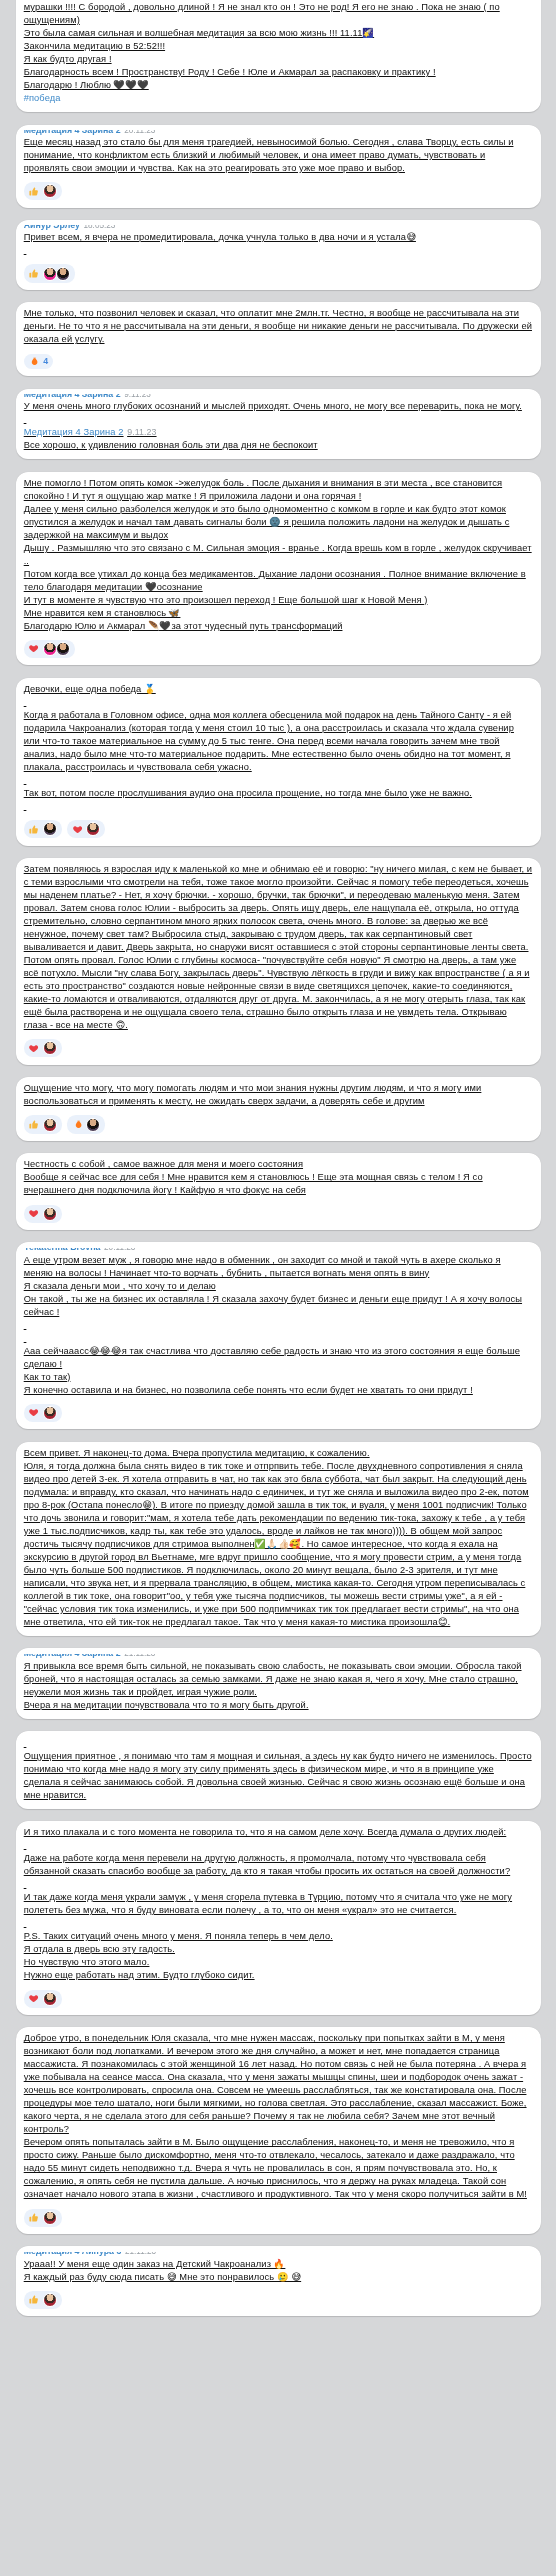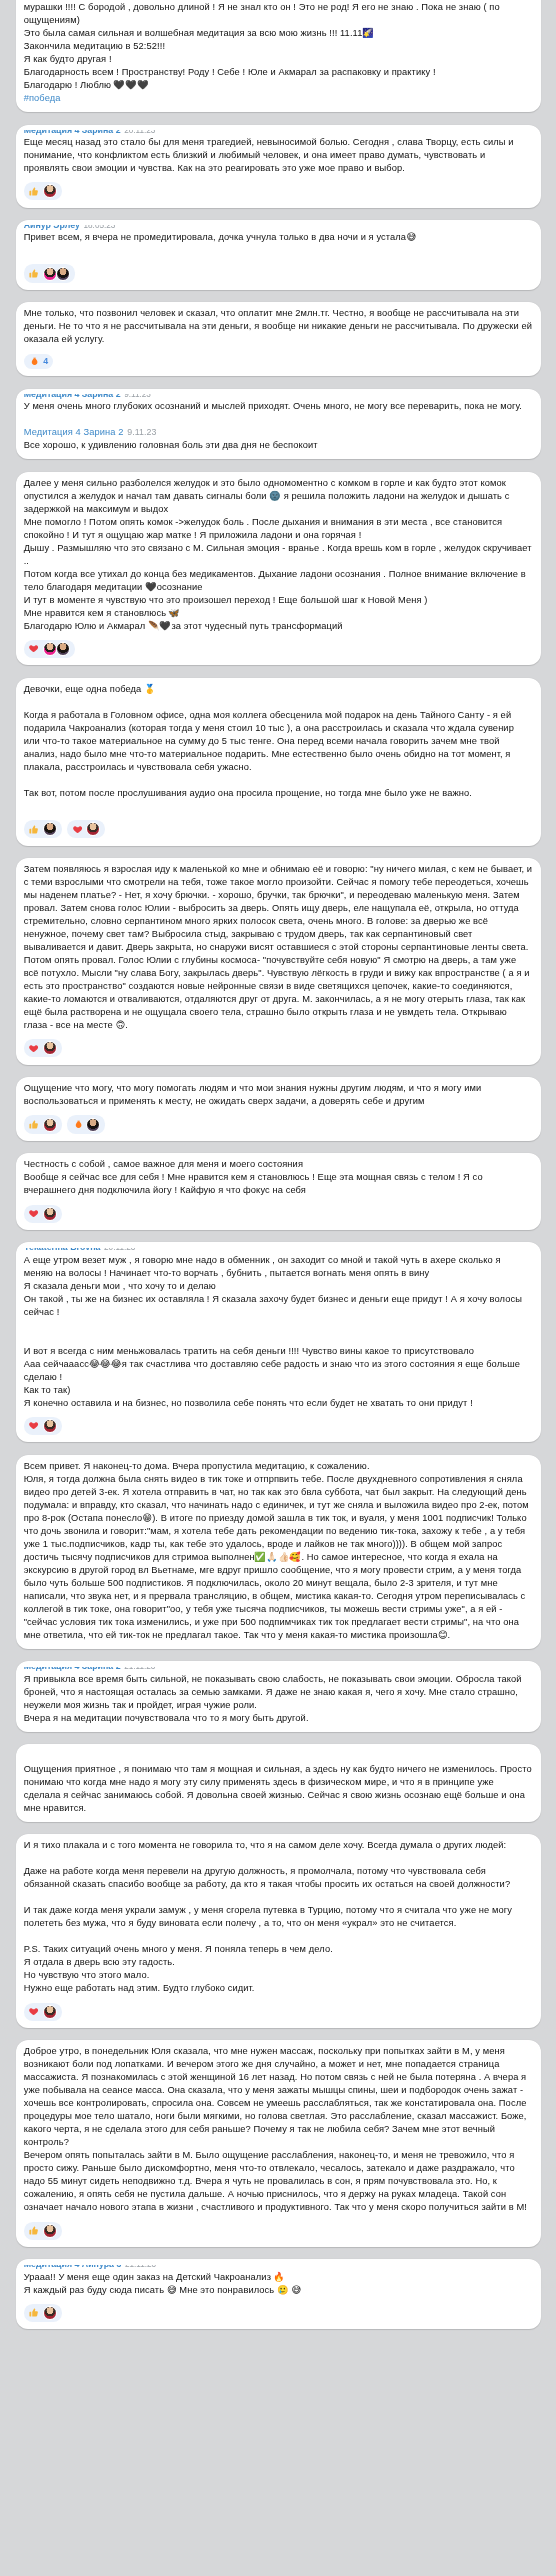--- a/index.html
+++ b/index.html
@@ -5,21 +5,21 @@
   html,body{margin:0;padding:0;background:#d6d7d9;}
   body{width:556px;font-family:"Liberation Sans","DejaVu Sans",sans-serif;}
   .feed{width:556px;height:2576px;overflow:hidden;box-sizing:border-box;}
   .bubble{background:#ffffff;margin:0 15.5px 12.4px 15.5px;padding:5.2px 8.2px 7.2px 8.2px;
           border-radius:12px;box-shadow:0 0.5px 1px rgba(0,0,0,.15);}
   .bubble.cut-top{border-top-left-radius:0;border-top-right-radius:0;margin-top:0;padding-top:1px;}
   .hdr{height:6.2px;overflow:hidden;}
   .hdr .inner{display:block;margin-top:-6.2px;font-size:8.8px;line-height:12.4px;font-weight:700;white-space:nowrap;}
   .sender{color:#3f8ac9;cursor:pointer;}
   .hdate{color:#9aa0a6;font-weight:400;margin-left:3.6px;font-size:8.2px;}
-  .body{color:#101010;font-size:9.3px;letter-spacing:0.1px;}
+  .body{color:#101010;font-size:9.3px;letter-spacing:0.1px;text-decoration:underline;}
   .line{line-height:13px;min-height:13px;word-wrap:break-word;}
   .line.blank{min-height:13px;}
   .inline-hdr{line-height:13px;min-height:13px;}
   .inline-hdr .sender{font-weight:400;font-size:9.3px;}
   .inline-hdr .hdate{font-size:8.8px;}
   .hashtag{color:#3f8ac9;text-decoration:none;line-height:13px;display:inline-block;}
   .reactions{display:flex;gap:5.2px;margin-top:7.2px;}
   .pill{display:inline-flex;align-items:center;gap:3.6px;background:#eaf1fb;border-radius:8.8px;
         padding:2.1px 4.6px;min-height:13.4px;cursor:pointer;border:none;}
   .pill .cnt{color:#4589dd;font-size:8.8px;font-weight:700;}
@@ -114,22 +114,22 @@
         <div class="line blank">&nbsp;</div>
         <div class="inline-hdr"><span class="sender">Медитация 4 Зарина 2</span><span class="hdate">9.11.23</span></div>
         <div class="line">Все хорошо, к удивлению головная боль эти два дня не беспокоит</div>
       </div>
 
   </article>
 
   <article class="bubble">
 
     <div class="body">
+        <div class="line">Мне помогло ! Потом опять комок -&gt;желудок боль . После дыхания и внимания в эти места , все становится спокойно ! И тут я ощущаю жар матке ! Я приложила ладони и она горячая !</div>
         <div class="line">Далее у меня сильно разболелся желудок и это было одномоментно с комком в горле и как будто этот комок опустился а желудок и начал там давать сигналы боли 🌚 я решила положить ладони на желудок и дышать с задержкой на максимум и выдох</div>
-        <div class="line">Мне помогло ! Потом опять комок -&gt;желудок боль . После дыхания и внимания в эти места , все становится спокойно ! И тут я ощущаю жар матке ! Я приложила ладони и она горячая !</div>
         <div class="line">Дышу . Размышляю что это связано с М. Сильная эмоция - вранье . Когда врешь ком в горле , желудок скручивает ..</div>
         <div class="line">Потом когда все утихал до конца без медикаментов. Дыхание ладони осознания . Полное внимание включение в тело благодаря медитации 🖤осознание</div>
         <div class="line">И тут в моменте я чувствую что это произошел переход ! Еще большой шаг к Новой Меня )</div>
         <div class="line">Мне нравится кем я становлюсь 🦋</div>
         <div class="line">Благодарю Юлю и Акмарал 🪶🖤за этот чудесный путь трансформаций</div>
       </div>
     <div class="reactions">
         <button class="pill" type="button">
           <svg viewBox="0 0 24 24" class="ricon">
             <path d="M12 21s-7.5-4.8-9.8-9C.8 9.3 2.1 5.6 5.4 5.1c2-.3 3.8.7 4.6 2.3h4c.8-1.6 2.6-2.6 4.6-2.3 3.3.5 4.6 4.2 3.2 6.9C19.5 16.2 12 21 12 21z" fill="#e93d44" transform="scale(0.92) translate(1,0)"></path>
@@ -224,21 +224,20 @@
       <span class="inner">
         <span class="sender">Yekaterina Brovna</span><span class="hdate">20.11.23</span>
       </span>
     </div>
     <div class="body">
         <div class="line">А еще утром везет муж , я говорю мне надо в обменник , он заходит со мной и такой чуть в ахере сколько я меняю на волосы ! Начинает что-то ворчать , бубнить , пытается вогнать меня опять в вину</div>
         <div class="line">Я сказала деньги мои , что хочу то и делаю</div>
         <div class="line">Он такой , ты же на бизнес их оставляла ! Я сказала захочу будет бизнес и деньги еще придут ! А я хочу волосы сейчас !</div>
         <div class="line blank">&nbsp;</div>
         <div class="line blank">&nbsp;</div>
-        <div class="line">И вот я всегда с ним меньжовалась тратить на себя деньги !!!! Чувство вины какое то присутствовало</div>
         <div class="line">Ааа сейчааасс😂😂😂я так счастлива что доставляю себе радость и знаю что из этого состояния я еще больше сделаю !</div>
         <div class="line">Как то так)</div>
         <div class="line">Я конечно оставила и на бизнес, но позволила себе понять что если будет не хватать то они придут !</div>
       </div>
     <div class="reactions">
         <button class="pill" type="button">
           <svg viewBox="0 0 24 24" class="ricon">
             <path d="M12 21s-7.5-4.8-9.8-9C.8 9.3 2.1 5.6 5.4 5.1c2-.3 3.8.7 4.6 2.3h4c.8-1.6 2.6-2.6 4.6-2.3 3.3.5 4.6 4.2 3.2 6.9C19.5 16.2 12 21 12 21z" fill="#e93d44" transform="scale(0.92) translate(1,0)"></path>
           </svg>
           <span class="av red"></span>

